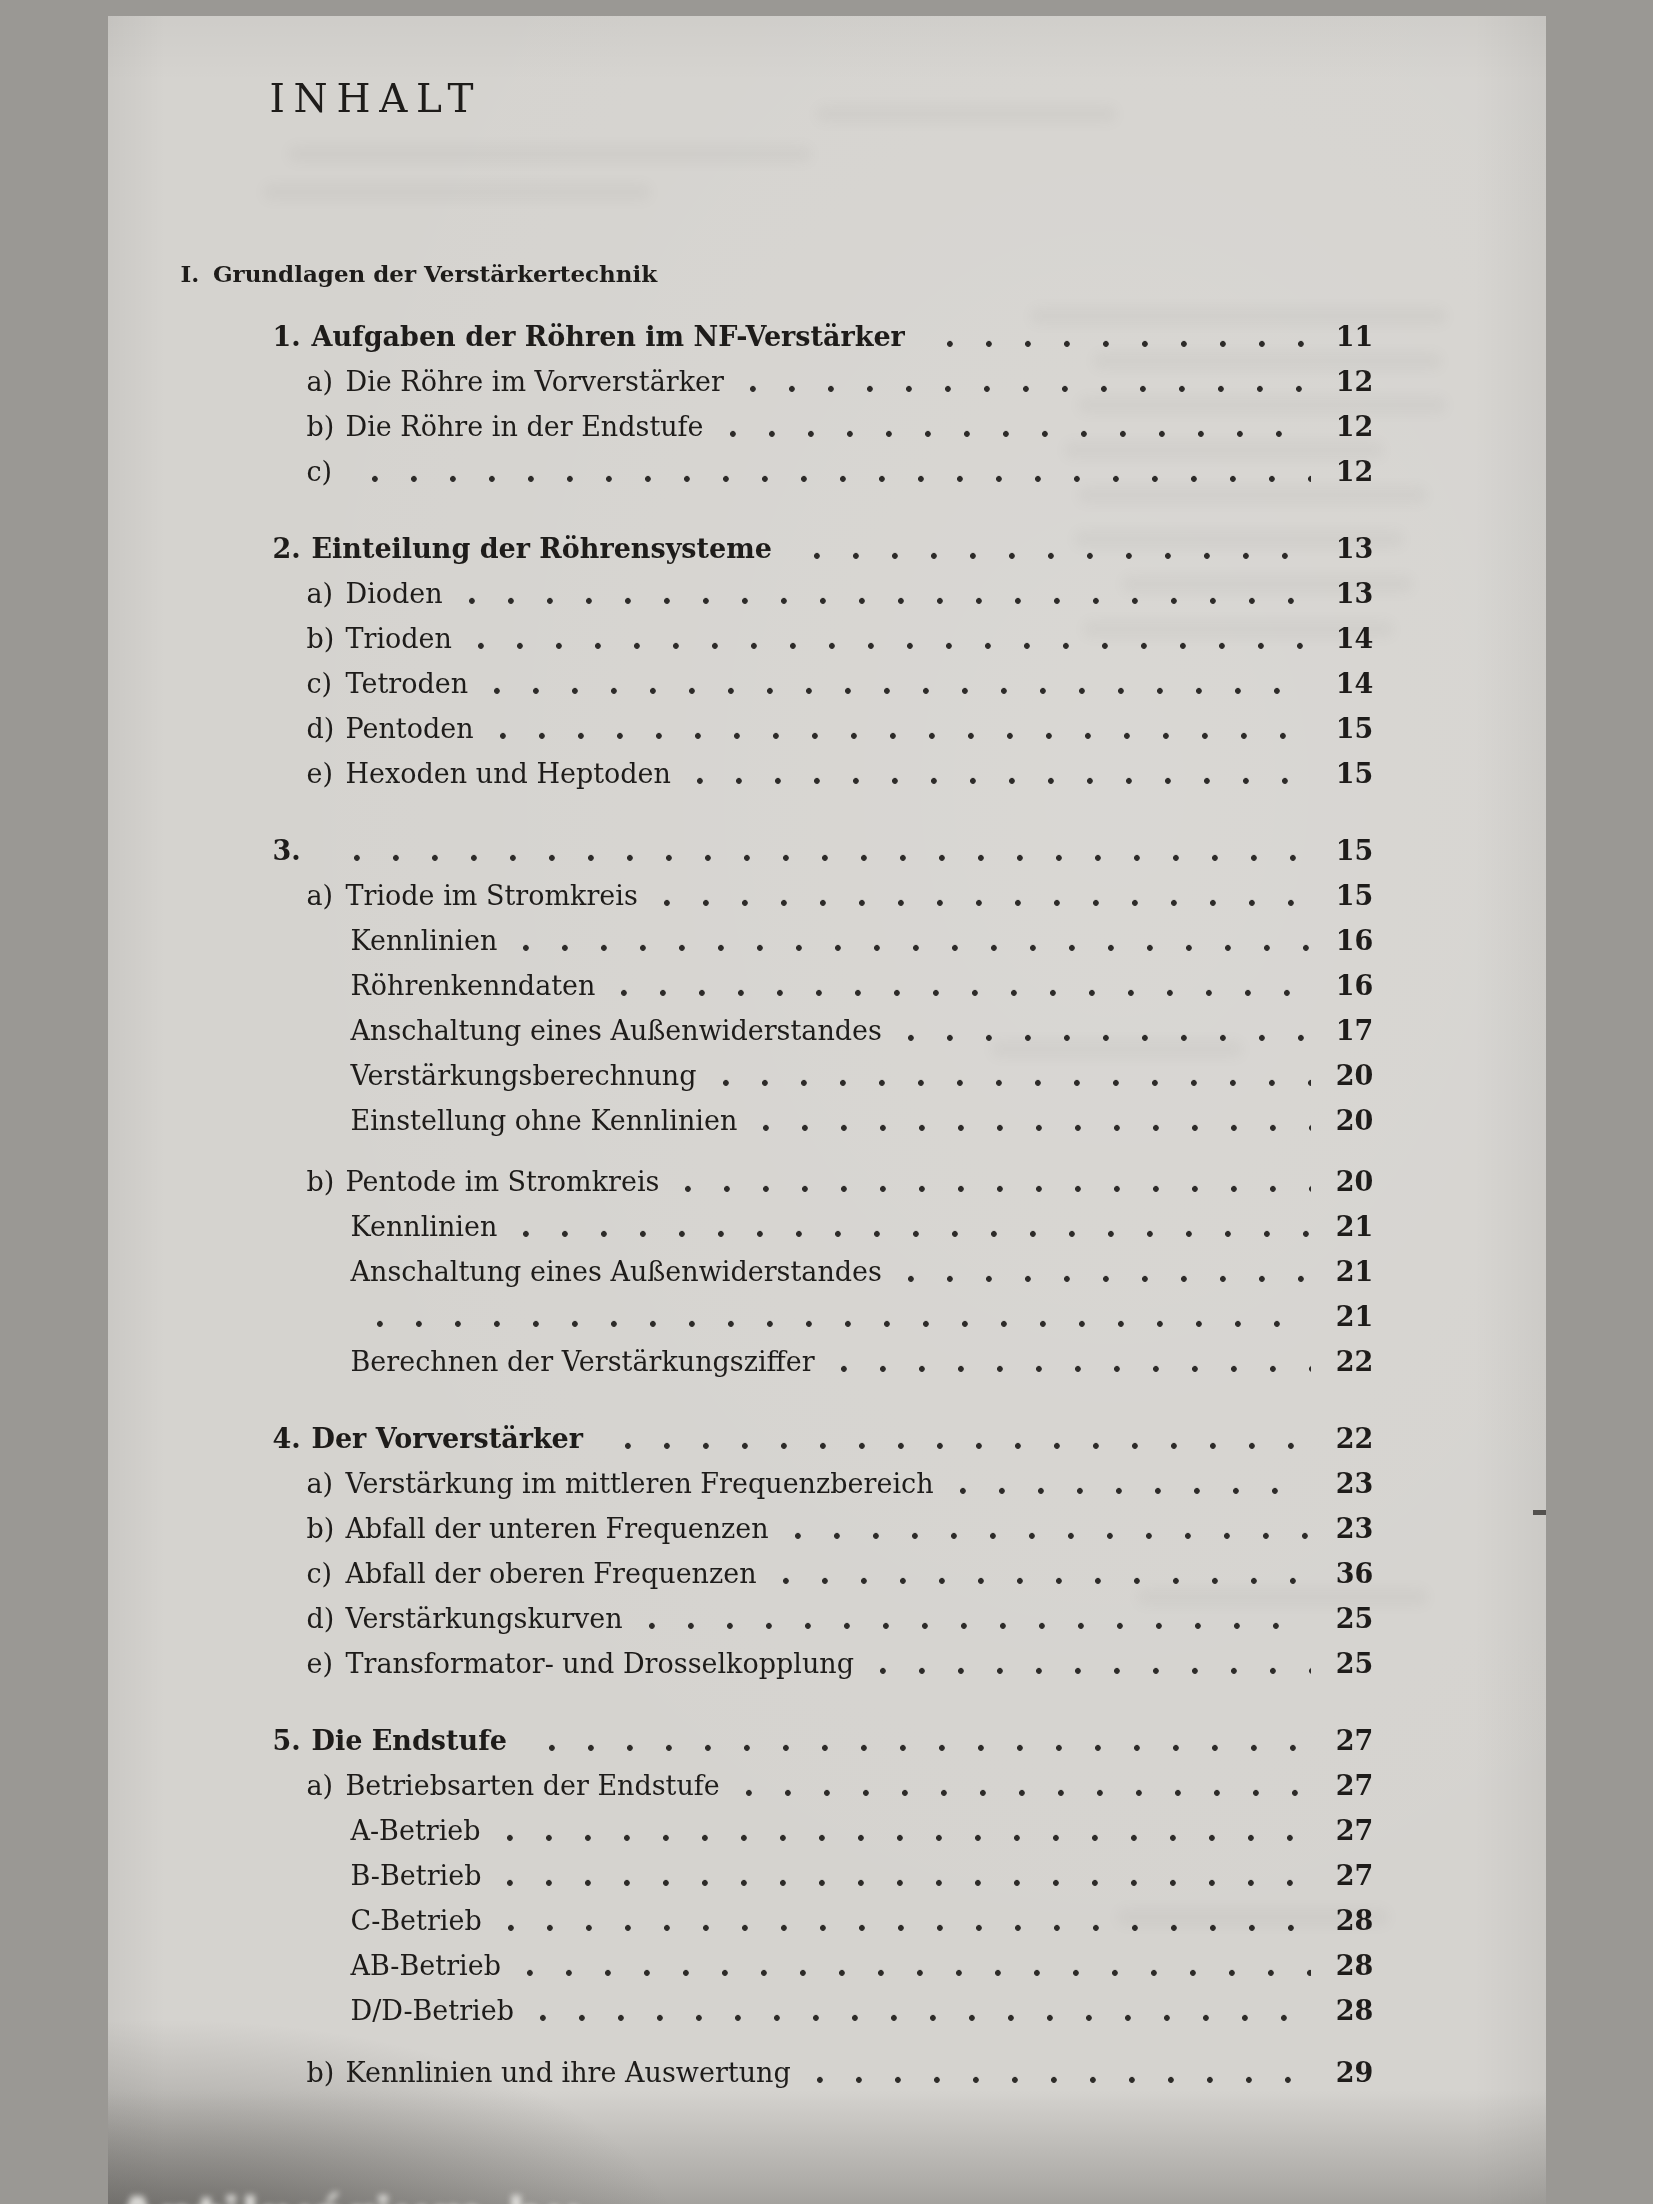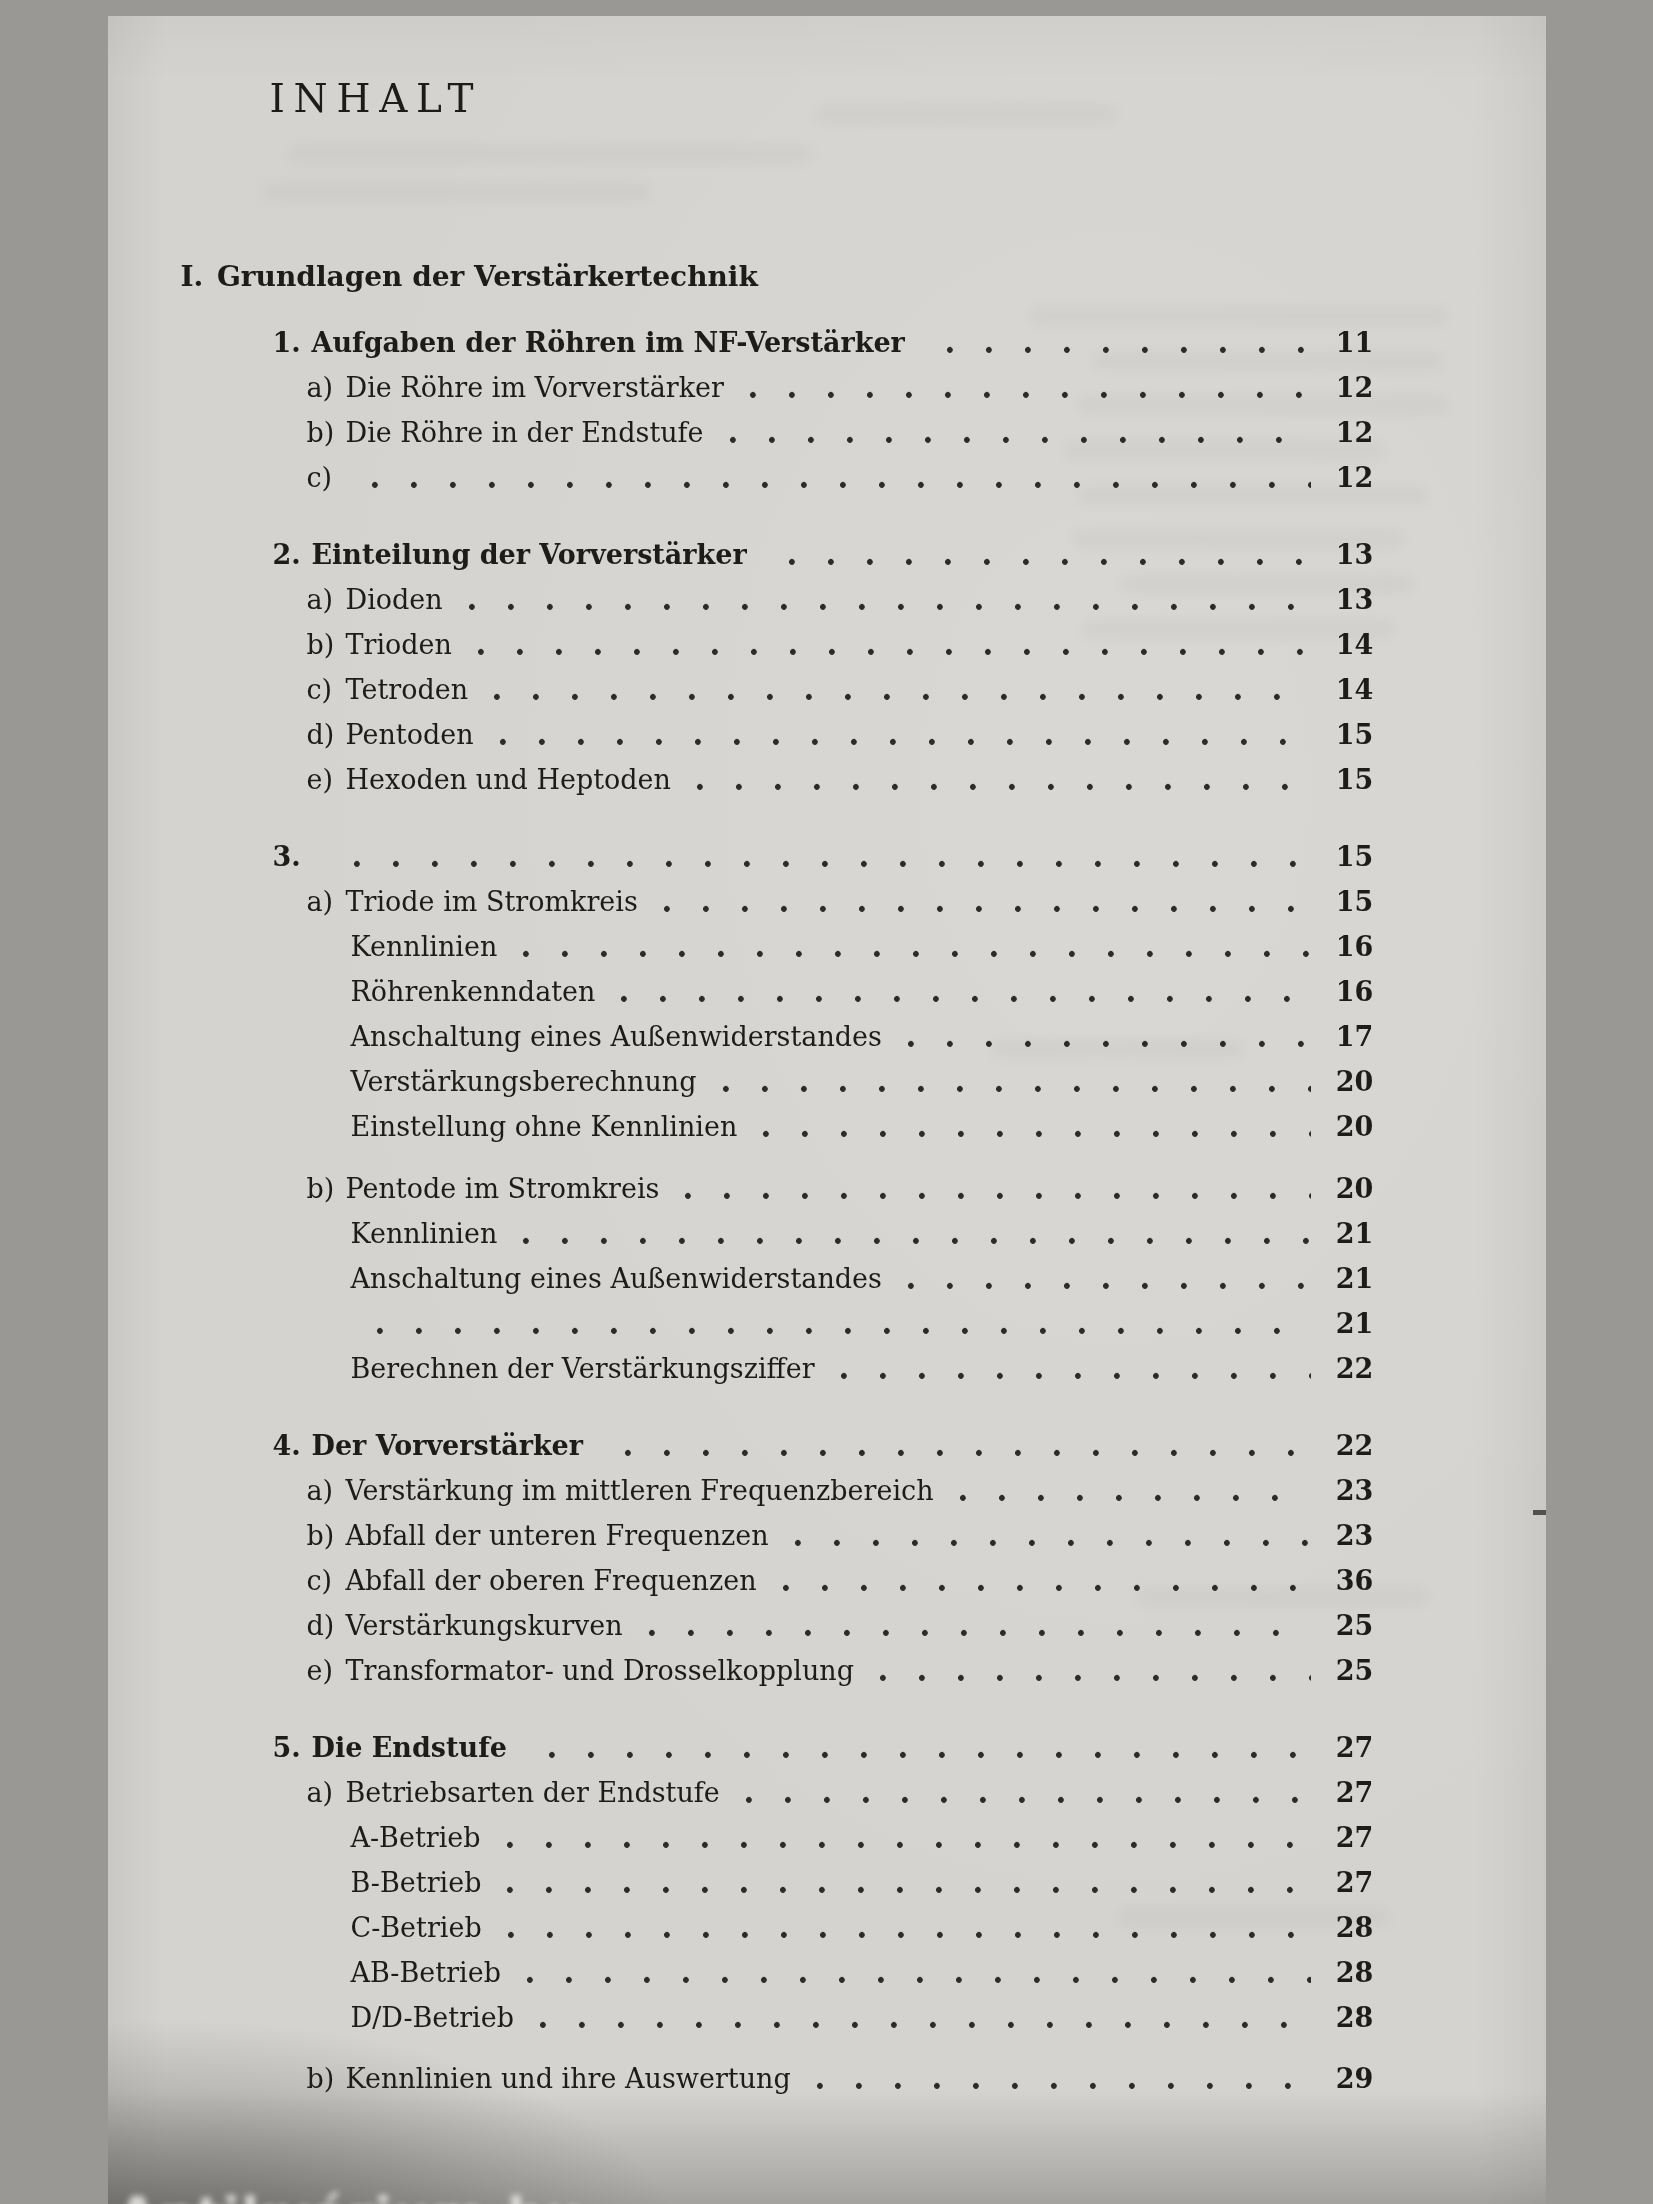--- a/index.html
+++ b/index.html
@@ -28,21 +28,21 @@
   .inhalt {
     margin: 0 0 0 89px;
     font-size: 39px;
     font-weight: normal;
     letter-spacing: 8.7px;
     line-height: 1.2;
   }
 
   .part-header {
     margin-top: 136px;
-    font-size: 28px;
+    font-size: 23px;
     font-weight: bold;
     line-height: 1.3;
     white-space: nowrap;
   }
   .part-header .part-label { margin-right: 13.6px; }
 
   .toc { margin-top: 0; }
   .row {
     display: flex;
     align-items: baseline;
@@ -166,21 +166,21 @@
       <span class="leader"></span>
       <span class="pagenum">12</span>
     </div>
         <div class="row item">
       <span class="label">c)</span>
       <span class="leader"></span>
       <span class="pagenum">12</span>
     </div>
         <div class="row section">
       <span class="label">2.</span>
-      <span class="title">Einteilung der Vorverstärker</span>
+      <span class="title">Einteilung der Röhrensysteme</span>
       <span class="leader"></span>
       <span class="pagenum">13</span>
     </div>
         <div class="row item">
       <span class="label">a)</span>
       <span class="title">Dioden</span>
       <span class="leader"></span>
       <span class="pagenum">13</span>
     </div>
         <div class="row item">

